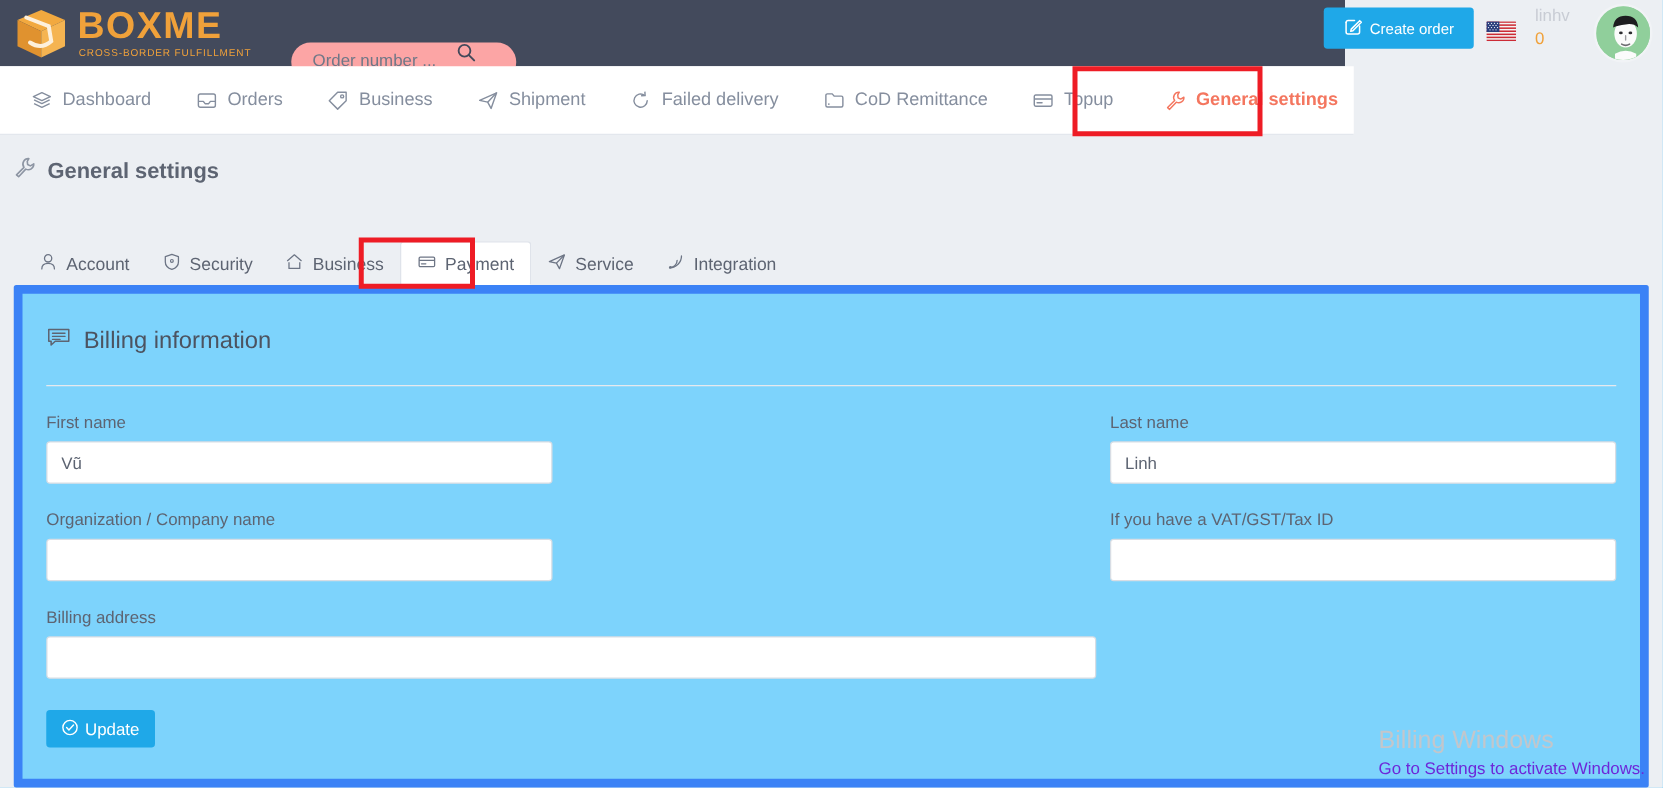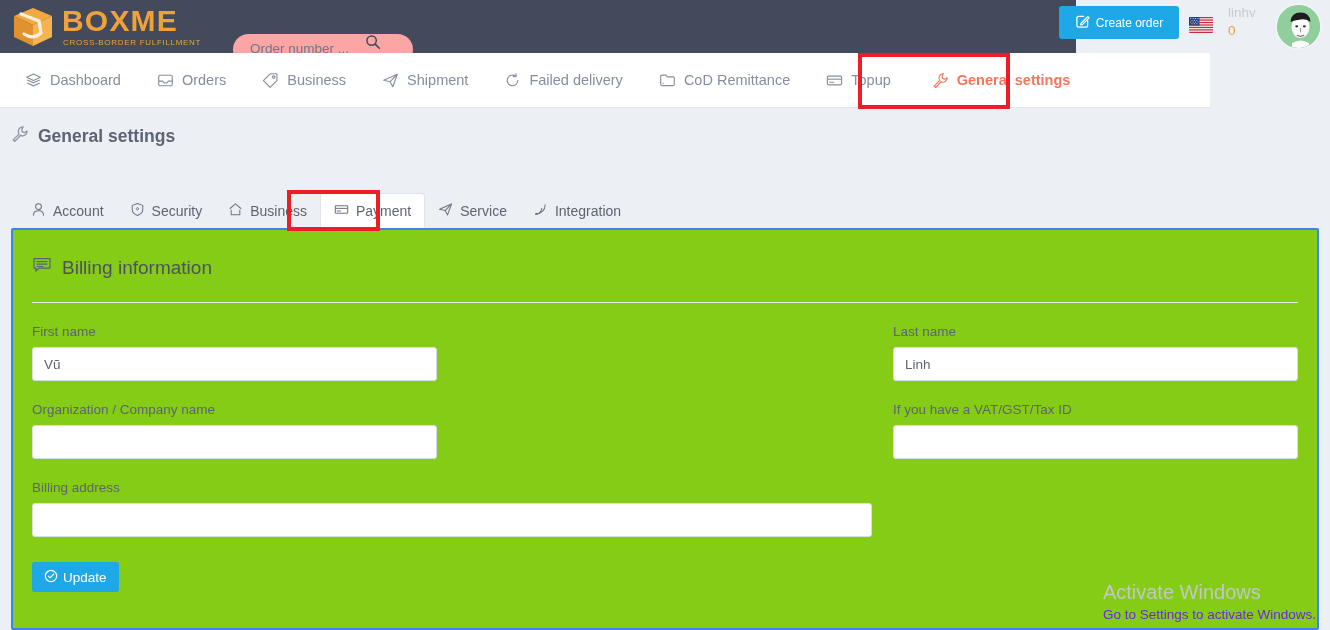--- a/index.html
+++ b/index.html
@@ -76,21 +76,21 @@
     position: absolute; left: 1275px; top: 3px;
     width: 47px; height: 47px; border-radius: 50%;
     background: #8fcf9a;
     border: 2px solid #f1f3f6;
     overflow: hidden;
   }
 
   
   .mainnav {
     position: absolute; top: 53px; left: 0;
-    width: 1210px; height: 55px;
+    width: 1083px; height: 55px;
     background: #ffffff;
     display: flex; align-items: center;
     border-bottom: 1px solid #e3e7ed;
   }
   .nav-item {
     display: flex; align-items: center; gap: 8px;
     color: #858e9e; font-size: 14.5px;
     height: 55px; padding: 0 0; cursor: pointer;
     white-space: nowrap;
   }
@@ -120,22 +120,22 @@
     border: 1px solid #dfe3ea;
     border-bottom-color: #fff;
     border-radius: 3px 3px 0 0;
     position: relative; z-index: 3;
   }
 
   
   .card {
     position: absolute; top: 228px; left: 11px;
     width: 1308px; height: 402px;
-    background: #84cc16;
-    border: 2px solid #3b82f6;
+    background: #7dd3fc;
+    border: 7px solid #3b82f6;
     border-radius: 2px;
   }
   .card-head {
     display: flex; align-items: center; gap: 10px;
     padding: 25px 0 0 19px;
     color: #4c5360; font-size: 19px;
   }
   .divider {
     margin: 22px 19px 0 19px;
     height: 1px; background: #e6e9ee;
@@ -490,18 +490,18 @@
           <circle cx="8" cy="8" r="6.5" fill="none" stroke="#fff" stroke-width="1.3"></circle>
           <polyline points="4.9,8.1 7,10.2 11.2,5.7" fill="none" stroke="#fff" stroke-width="1.3" stroke-linecap="round" stroke-linejoin="round"></polyline>
         </svg>
       </span>
       <span>Update</span>
     </button>
   </div>
 </div>
 
 <div class="watermark">
-  <div class="wm-title">Activate Windows</div>
+  <div class="wm-title">Billing Windows</div>
   <div class="wm-sub">Go to Settings to activate Windows.</div>
 </div>
 
 <div class="annot annot-gs"></div>
 <div class="annot annot-pay"></div>
 
 </body></html>

